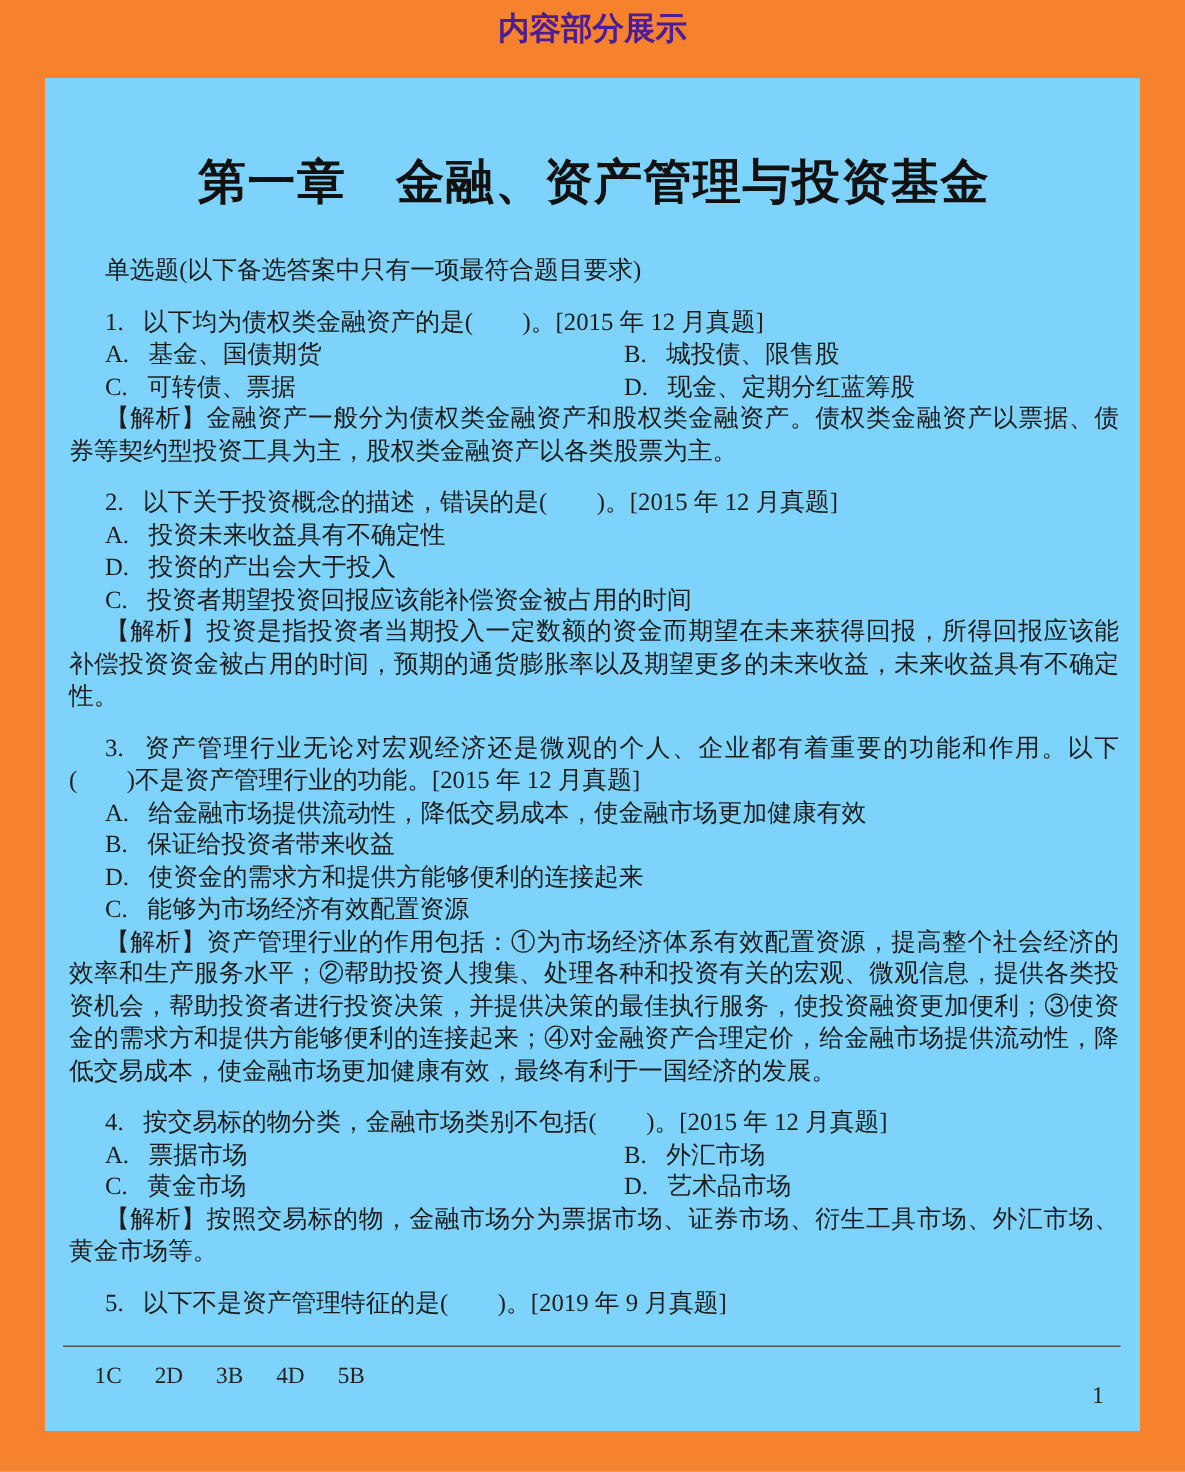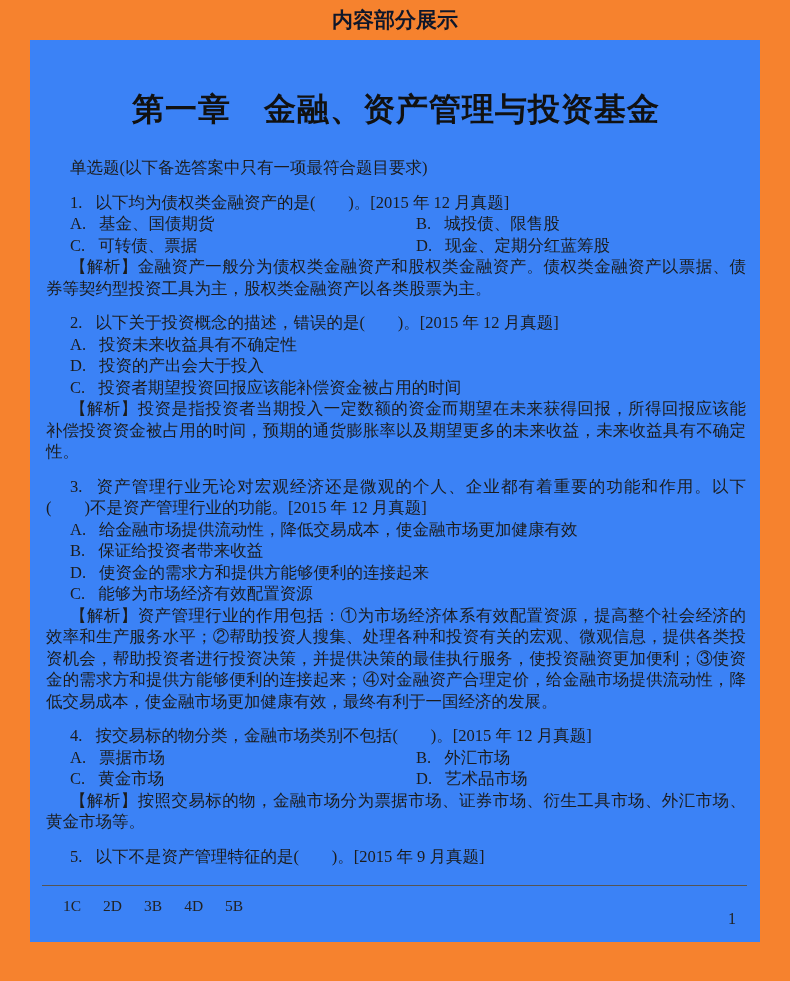--- a/index.html
+++ b/index.html
@@ -8,25 +8,25 @@
     background:#f6822e;
     position:relative;
     overflow:hidden;
     font-family:"Liberation Serif","DejaVu Serif",serif;
     color:#1c1c1c;
   }
   .banner{
     position:absolute;left:0;top:0;width:790px;height:48px;
     text-align:center;line-height:40px;
     font-family:"Liberation Sans","DejaVu Sans",sans-serif;
-    font-weight:700;font-size:21px;color:#0f172a;
+    font-weight:700;font-size:21px;color:#4c1d95;
   }
   .sheet{
-    position:absolute;left:30px;top:40px;width:730px;height:902px;
-    background:#3b82f6;
+    position:absolute;left:30px;top:52px;width:730px;height:902px;
+    background:#7dd3fc;
     box-sizing:border-box;
     padding:0 14px 0 16px;
   }
   .chapter-title{
     margin:48px 0 0 0;
     text-align:center;
     font-size:32px;
     font-weight:700;
     color:#111;
     letter-spacing:1px;
@@ -105,21 +105,21 @@
           <span class="opt"><span class="opt-letter">A.</span><span class="opt-text">票据市场</span></span>
           <span class="opt"><span class="opt-letter">B.</span><span class="opt-text">外汇市场</span></span>
         </div>
         <div class="opt-row body-text">
           <span class="opt"><span class="opt-letter">C.</span><span class="opt-text">黄金市场</span></span>
           <span class="opt"><span class="opt-letter">D.</span><span class="opt-text">艺术品市场</span></span>
         </div>
         <p class="analysis body-text"><b class="analysis-label">【解析】</b><span class="analysis-text">按照交易标的物，金融市场分为票据市场、证券市场、衍生工具市场、外汇市场、黄金市场等。</span></p>
       </div>
       <div class="q-block">
-        <p class="q-stem body-text"><span class="q-num">5.</span><span class="q-text">以下不是资产管理特征的是(　　)。[2015 年 9 月真题]</span></p>
+        <p class="q-stem body-text"><span class="q-num">5.</span><span class="q-text">以下不是资产管理特征的是(　　)。[2019 年 9 月真题]</span></p>
       </div>
     </div>
 
   <div class="footer-rule"></div>
   <div class="answer-key" id="answer-key">
       <span class="ak-item">1C</span>
       <span class="ak-item">2D</span>
       <span class="ak-item">3B</span>
       <span class="ak-item">4D</span>
       <span class="ak-item">5B</span>

